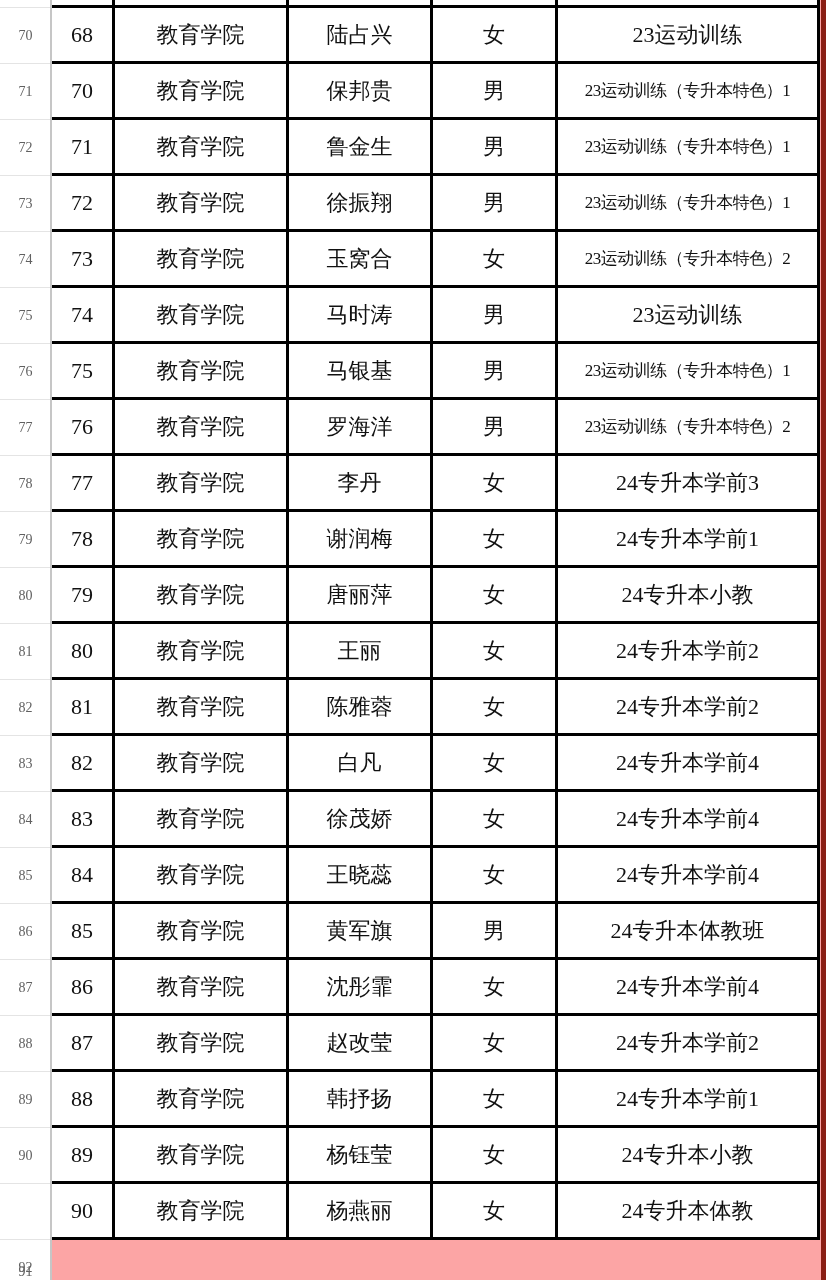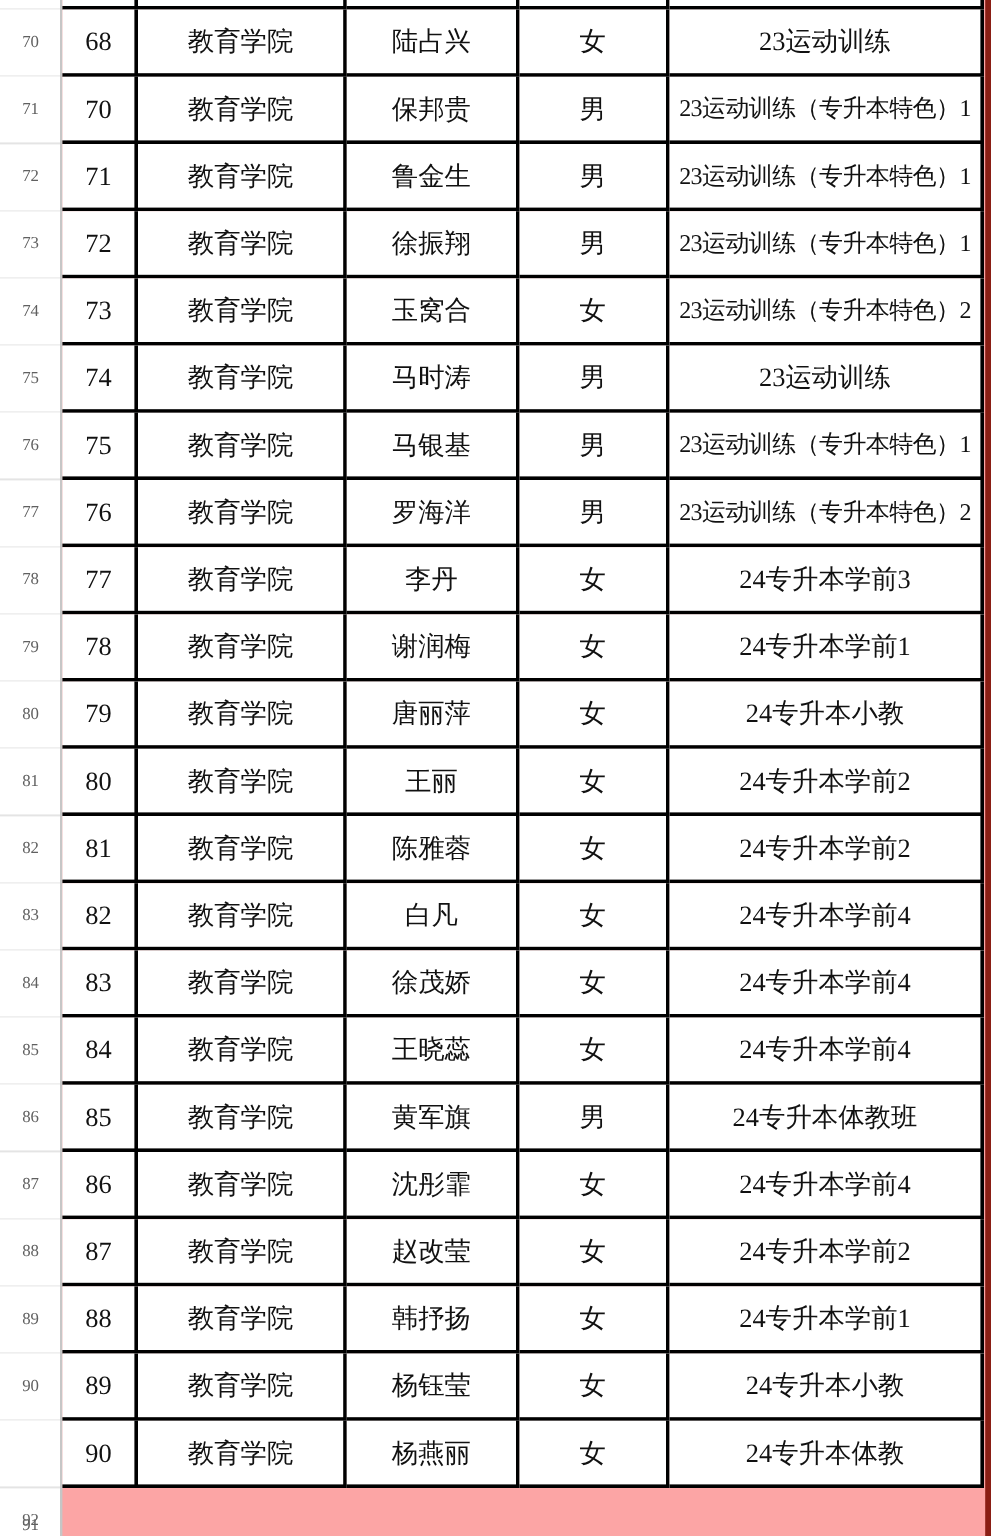--- a/index.html
+++ b/index.html
@@ -29,21 +29,21 @@
   table.grid td{
     box-sizing:border-box;height:56px;padding:0 2px;
     border-right:3px solid var(--grid,#000);
     border-bottom:3px solid var(--grid,#000);
     text-align:center;vertical-align:middle;overflow:hidden;white-space:nowrap;
     font-size:22px;background:#fff;
   }
   tr.partial td{height:8px;}
   td.c-serial{font-size:26px;}
   td.c-class{font-size:20px;}
-  td.c-class.small{font-size:20px;letter-spacing:-0.5px;}
+  td.c-class.small{font-size:17px;letter-spacing:-0.5px;}
   td.hl{background:var(--highlight,#c3d5ee);}
   
   .edge-strip{
     position:absolute;right:0;top:0;width:5px;height:1280px;
     background:var(--edge,#8a1e14);
   }
 </style>
 </head>
 <body>
 

